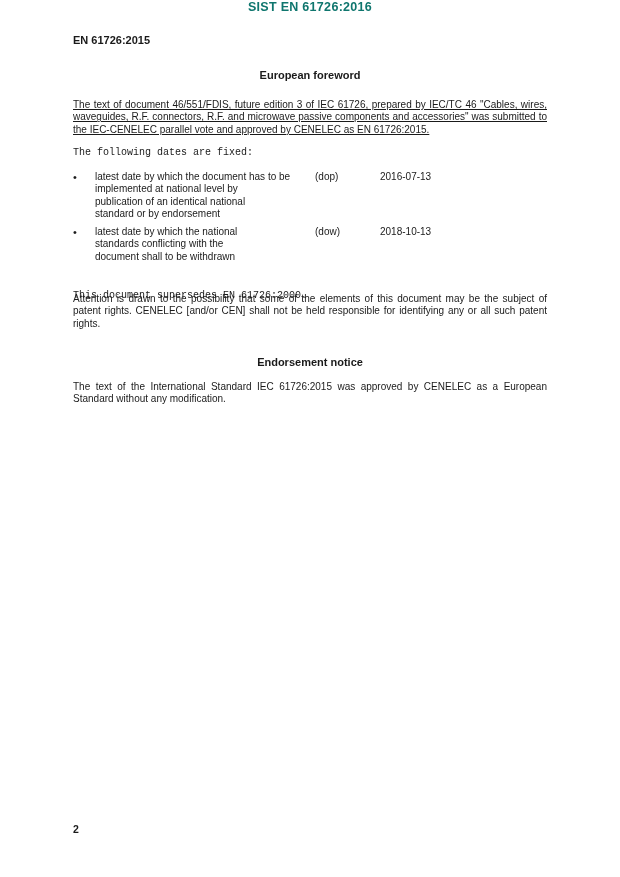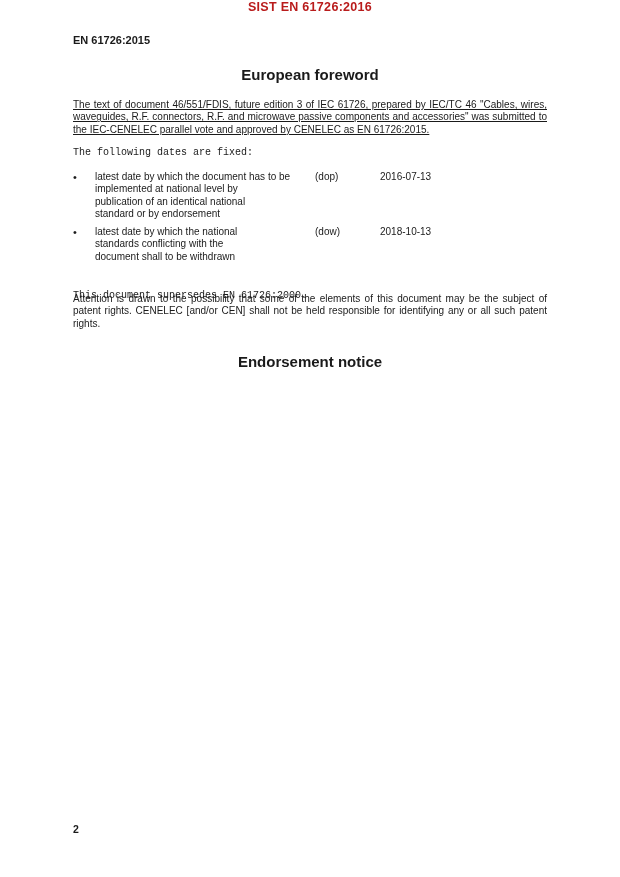--- a/index.html
+++ b/index.html
@@ -19,37 +19,37 @@
     overflow: hidden;
   }
   .watermark {
     position: absolute;
     top: 1px;
     left: 0;
     width: 100%;
     text-align: center;
     font-weight: bold;
     font-size: 12.5px;
-    color: #b91c1c;
+    color: #0f766e;
     letter-spacing: 0.3px;
   }
   .doc-ref {
     position: absolute;
     top: 34px;
     left: 73px;
     font-weight: bold;
     font-size: 11px;
   }
   .section-title {
     position: absolute;
     left: 0;
     width: 100%;
     text-align: center;
     font-weight: bold;
-    font-size: 15px;
+    font-size: 11px;
     margin: 0;
   }
   .fw-title { top: 69px; }
   .en-title { top: 356px; }
   .para {
     position: absolute;
     left: 73px;
     width: 474px;
     margin: 0;
     text-align: justify;
@@ -124,16 +124,17 @@
     <span class="bullet-label">(dow)</span>
     <span class="bullet-date">2018-10-13</span>
   </div>
 
   <p class="line supersedes">This document supersedes EN 61726:2000.</p>
 
   <p class="para attention">Attention is drawn to the possibility that some of the elements of this document may be the subject of patent rights. CENELEC [and/or CEN] shall not be held responsible for identifying any or all such patent rights.</p>
 
   <h2 class="section-title en-title">Endorsement notice</h2>
 
+  <p class="para en-body">The text of the International Standard IEC 61726:2015 was approved by CENELEC as a European Standard without any modification.</p>
 
   <div class="page-number">2</div>
 
 </div>
 
 </body></html>

